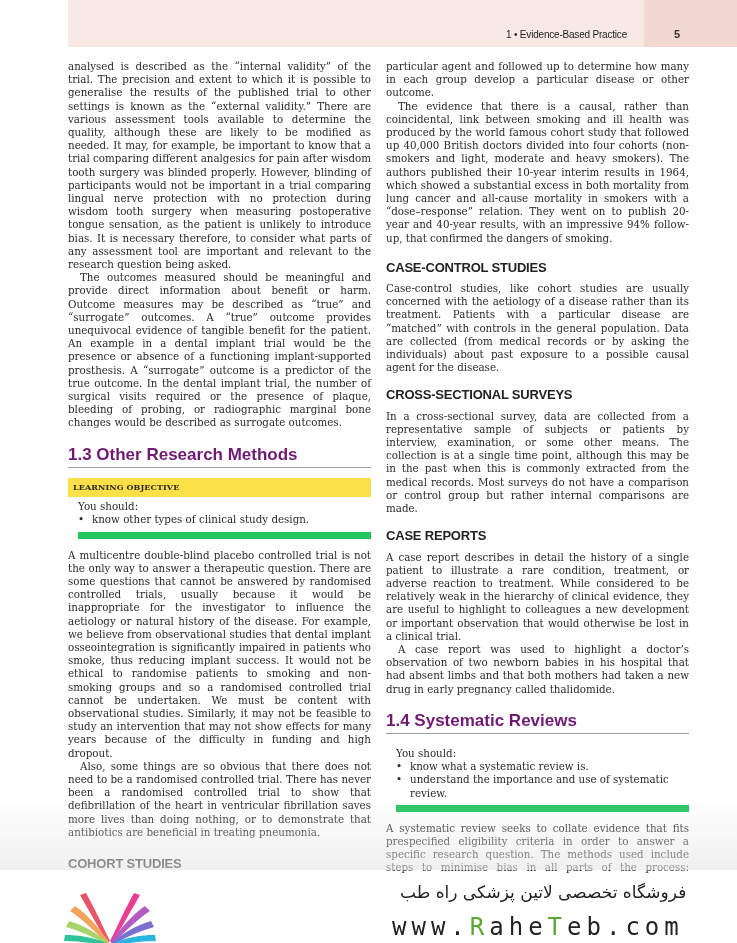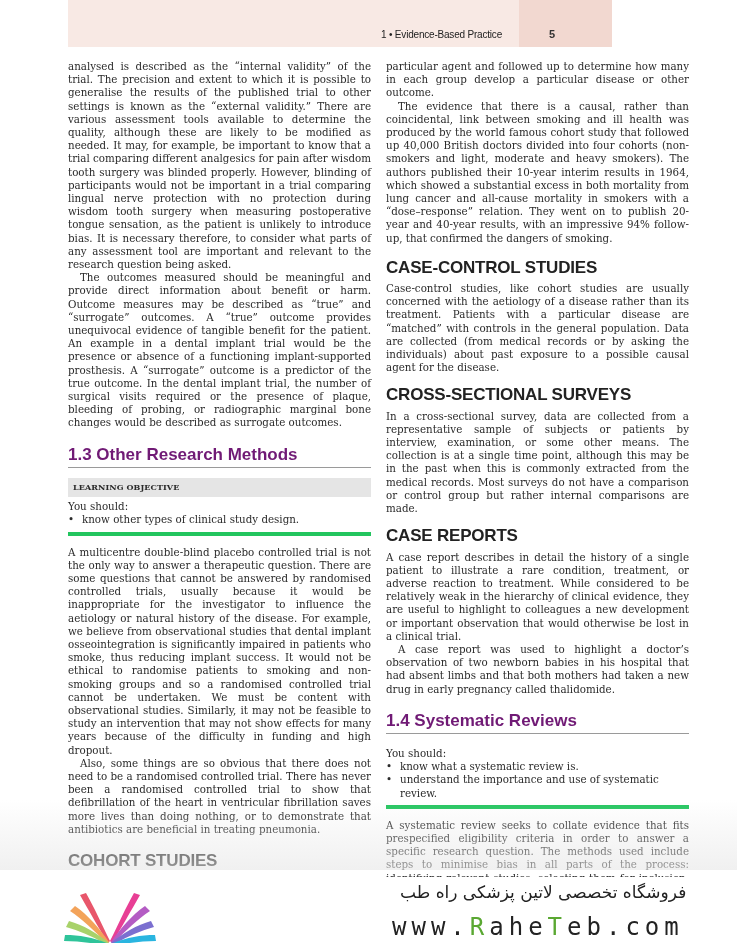--- a/index.html
+++ b/index.html
@@ -1,29 +1,29 @@
 <!DOCTYPE html>
 <html><head>
 <meta charset="utf-8">
 <style>
   html,body{margin:0;padding:0;}
   body{width:737px;height:943px;position:relative;background:#ffffff;overflow:hidden;font-family:"DejaVu Serif",serif;color:#2a2a2a;}
-  .header{position:absolute;left:68px;top:0;width:544px;height:47px;background:#f8e9e4;}
+  .header{position:absolute;left:68px;top:0;width:669px;height:47px;background:#f8e9e4;}
   .header .pgbox{position:absolute;right:0;top:0;width:93px;height:47px;background:#f2d8d0;}
   .header .running{position:absolute;right:110px;top:29px;font-family:"Liberation Sans",sans-serif;font-size:10px;color:#222;letter-spacing:-0.2px;}
   .header .pgnum{position:absolute;right:57px;top:28px;font-family:"Liberation Sans",sans-serif;font-size:11px;font-weight:bold;color:#333;}
   .col{position:absolute;top:60px;width:303px;font-size:10.3px;line-height:13.2px;}
   .col.left{left:68px;}
   .col.right{left:386px;}
   p{margin:0;text-align:justify;hyphens:auto;}
   p.indent{text-indent:12px;}
-  .sechead{font-family:"Liberation Sans",sans-serif;font-weight:bold;font-size:17px;color:#222;margin:14px 0 8px 0;letter-spacing:-0.2px;}
+  .sechead{font-family:"Liberation Sans",sans-serif;font-weight:bold;font-size:13px;color:#222;margin:14px 0 8px 0;letter-spacing:-0.2px;}
   .chapter{font-family:"Liberation Sans",sans-serif;font-weight:bold;font-size:17px;color:#701a75;padding-bottom:6px;border-bottom:1.5px solid #9a9a9a;margin:18px 0 10px 0;}
-  .lo-head{background:#e5e5e5;font-family:"DejaVu Serif",serif;font-weight:bold;font-size:8px;padding:3px 5px;color:#2a2a2a;letter-spacing:0.1px;}
-  .lo-body{padding:3px 0 5px 0;border-bottom:4px solid #22c55e;margin-bottom:10px;}
+  .lo-head{background:#fde047;font-family:"DejaVu Serif",serif;font-weight:bold;font-size:8px;padding:3px 5px;color:#2a2a2a;letter-spacing:0.1px;}
+  .lo-body{padding:3px 0 5px 0;border-bottom:7px solid #22c55e;margin-bottom:10px;margin-left:10px;}
   .lo-body .bul{display:flex;}
   .lo-body .bul .dot{width:14px;flex:none;}
   .fade{position:absolute;left:0;top:800px;width:737px;height:70px;background:linear-gradient(to bottom,rgba(255,255,255,0),rgba(230,230,230,0.6));pointer-events:none;}
   .footer{position:absolute;left:0;top:866px;width:737px;height:77px;background:#ffffff;margin-top:11px;}
   .logo{position:absolute;left:62px;top:10px;width:96px;height:64px;}
   .fa{position:absolute;left:400px;top:5px;font-family:"DejaVu Sans",sans-serif;font-size:17px;color:#222;direction:rtl;}
   .url{position:absolute;left:392px;top:36px;font-family:"DejaVu Sans Mono",monospace;font-size:24px;color:#222;letter-spacing:5px;}
   .url .g{color:#5aa832;}
 </style>
 </head>

